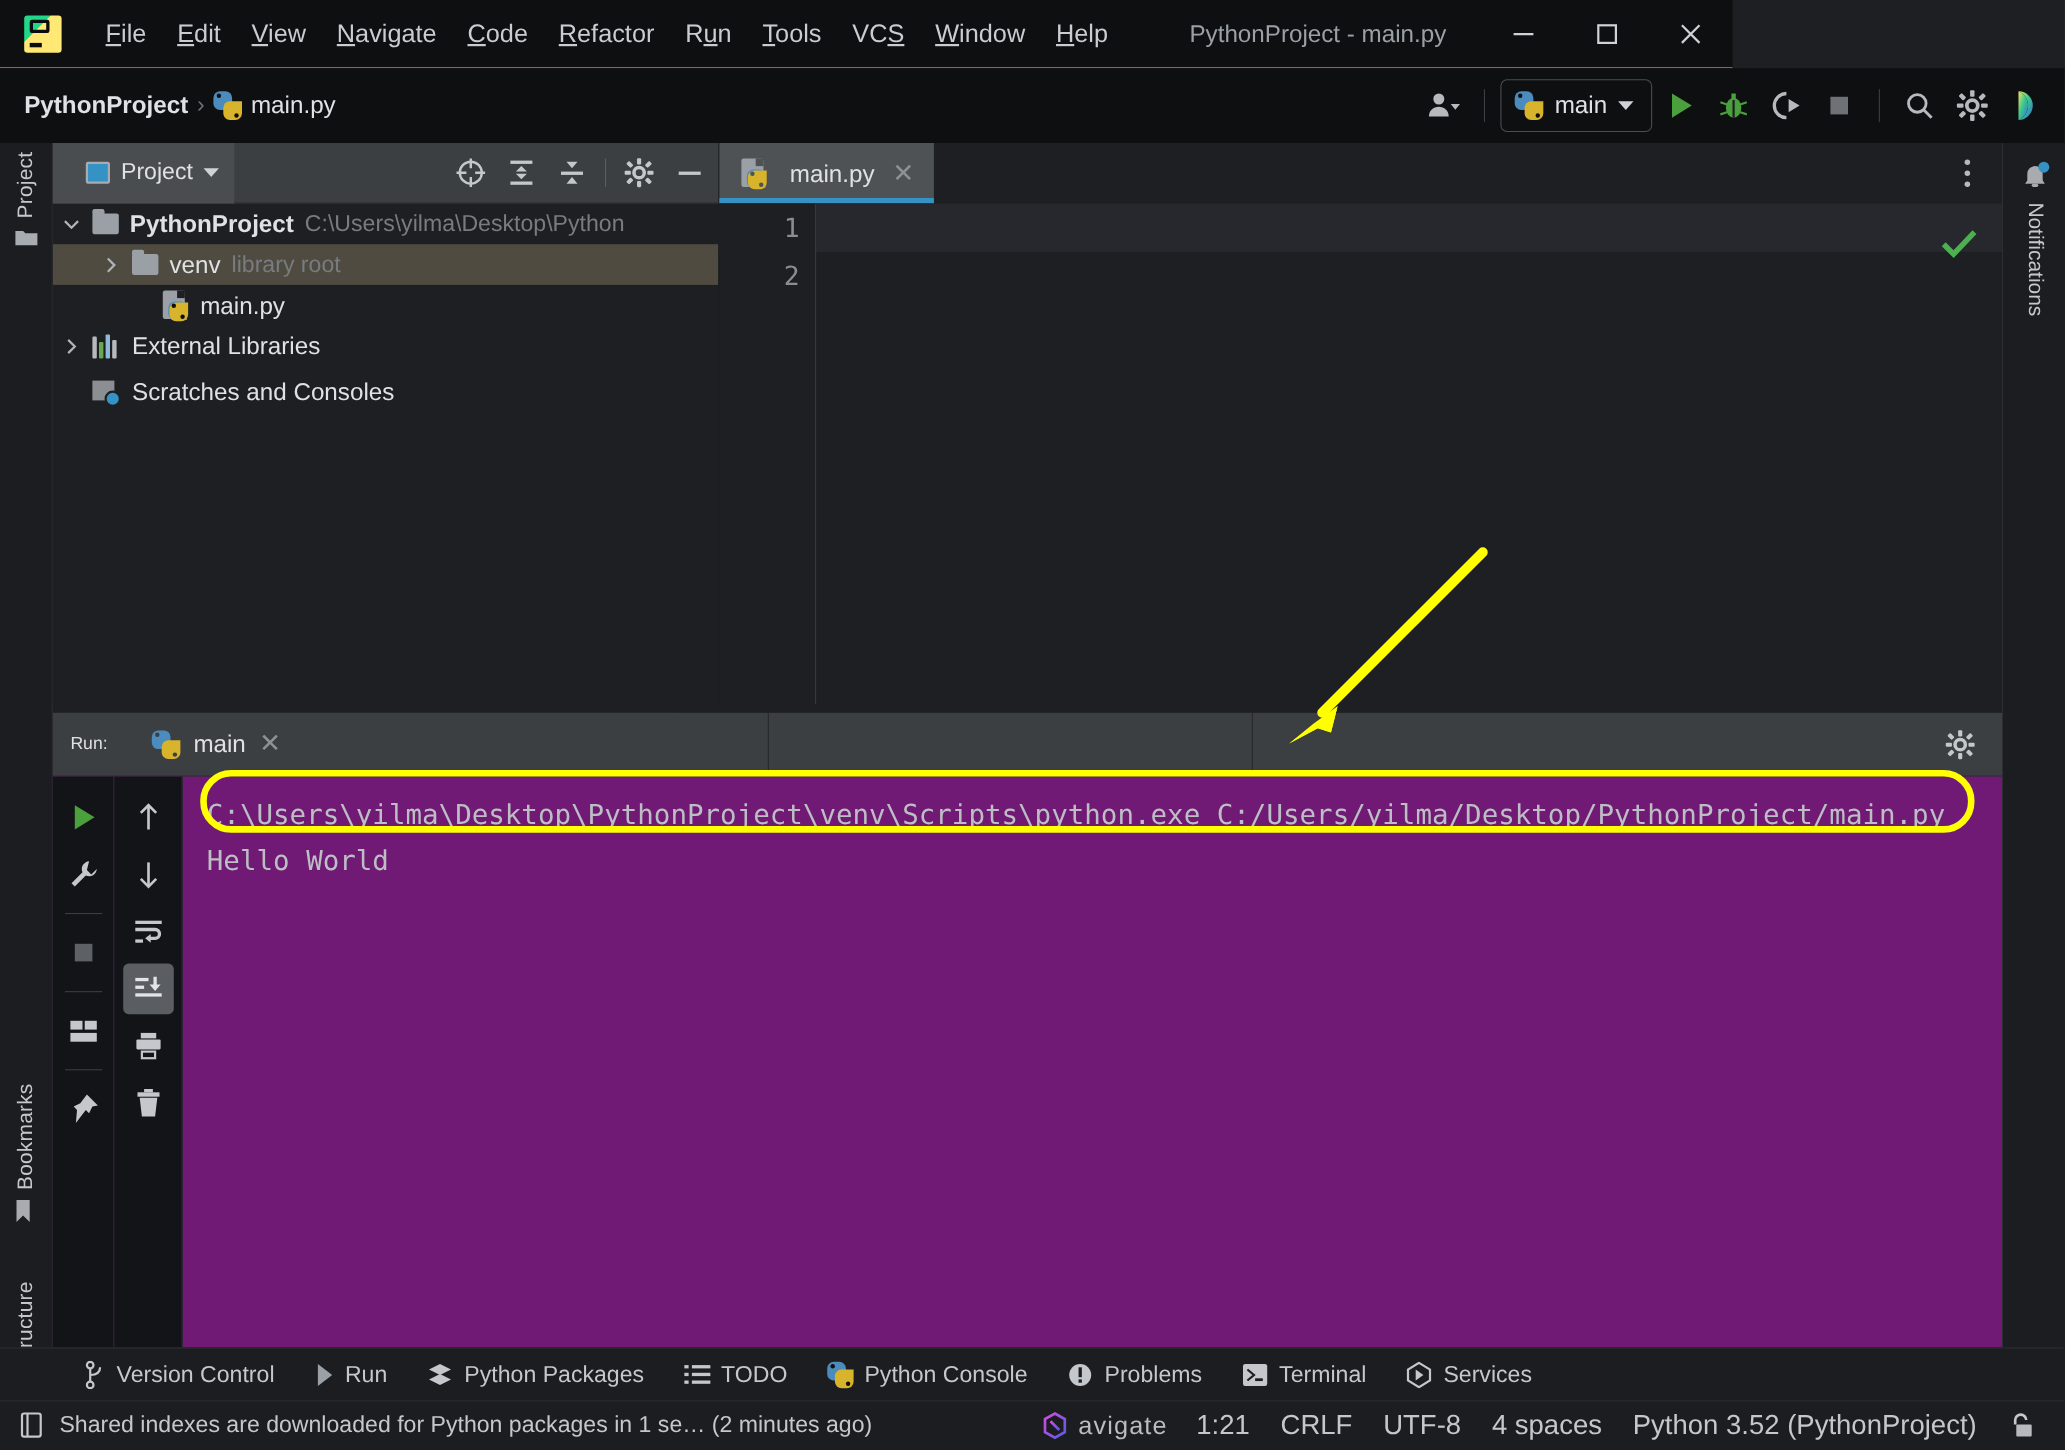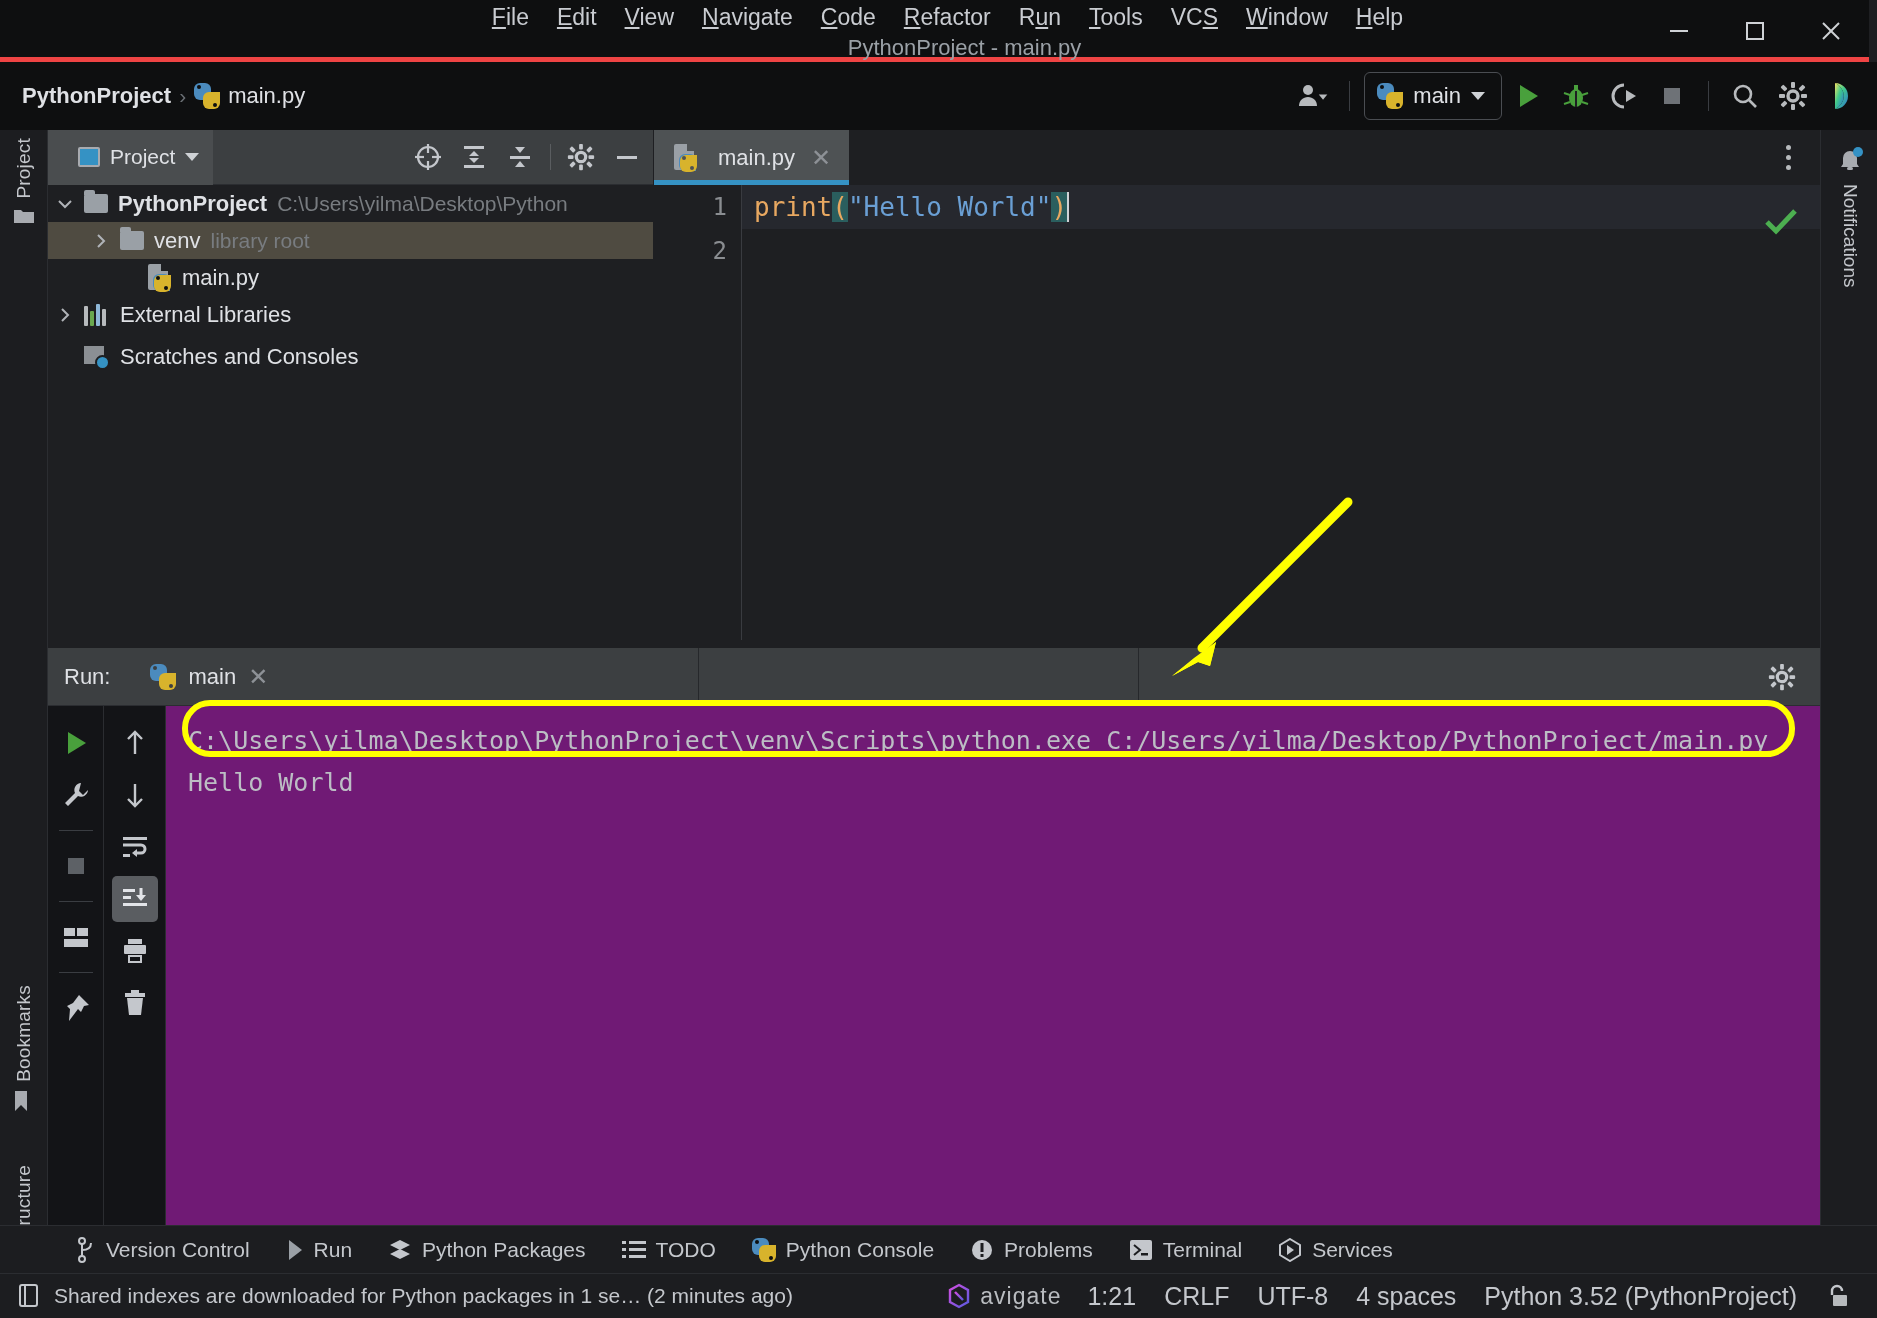--- a/index.html
+++ b/index.html
@@ -6,24 +6,23 @@
   html, body {
     width: 1877px; height: 1318px;
     background: #2b2b2b; overflow: hidden;
     font-family: "Liberation Sans", sans-serif;
     -webkit-font-smoothing: antialiased;
   }
   #app { position: relative; width: 1877px; height: 1318px; background: #1e1f22; }
 
   
   .titlebar {
-    position: absolute; left: 0; top: 0; width: 1869px; height: 62px;
+    position: absolute; left: 0; top: 0; width: 1575px; height: 62px;
     background: #0e0f10; display: flex; align-items: center;
-    border-bottom: 5px solid #ef4444;
-    flex-direction: column;
+    border-bottom: 1px solid #ef4444;
   }
   .pc-logo {
     width: 34px; height: 34px; margin-left: 22px; border-radius: 3px;
     background: linear-gradient(135deg,#21d789 0%, #21d789 35%, #ffe873 36%, #ffe873 100%);
     position: relative; overflow: hidden;
   }
   .pc-logo::after{
     content:""; position:absolute; left:5px; top:4px; width:18px; height:12px;
     border:3px solid #0b0c0d; border-radius:2px; box-sizing:border-box;
   }
@@ -149,21 +148,21 @@
   .cl-hl { position:absolute; left:0; top:0; width:1166px; height:44px; background:#26282e; }
   .tok-fn{ color:#e8a861; }
   .tok-paren{ color:#e8a861; background:#2a5e5e; }
   .tok-str{ color:#6a9fd4; }
   .caret-bar{ display:inline-block; width:2px; height:30px; background:#cfd2d6; vertical-align:middle; }
   .checkmark { position:absolute; right:22px; top:22px; }
 
   
   .runwin { position:absolute; left:48px; top:648px; width:1820px; height:577px; background:#1e1f22; }
   .runhead { height:58px; background:#3c3f41; display:flex; align-items:center; position:relative; border-bottom:1px solid #2b2d31;}
-  .runlabel{ color:#dfe1e5;font-size:22px; margin-left:16px; }
+  .runlabel{ color:#dfe1e5;font-size:16px; margin-left:16px; }
   .runtab{ display:flex;align-items:center;gap:12px;margin-left:40px;height:58px;}
   .runtab .tx{ color:#dfe1e5;font-size:22px;}
   .runtab .x{ color:#8d9196;font-size:24px;}
   .rh-vline{ position:absolute; width:1px; height:58px; background:#26282b; top:0;}
   .runhead-actions{ position:absolute; right:10px; display:flex; align-items:center; gap:10px;}
 
   .runbody { position:absolute; left:0; top:58px; width:1820px; height:519px; background:#701a75; display:flex; }
   .runtools { width:56px; background:#131417; display:flex; flex-direction:column; align-items:center; padding-top:14px; gap:6px;
               border-right:1px solid #2b2d31;}
   .runtools2 { width:62px; background:#131417; display:flex; flex-direction:column; align-items:center; padding-top:14px; gap:6px;
@@ -510,23 +509,20 @@
           <b></b>
           <b></b>
         </div>
     </div>
 
     <div class="codearea">
       <div class="cl-hl"></div>
       <div class="gutter">
         <div class="lineno" style="line-height:44px;">1</div>
         <div class="lineno" style="line-height:44px;">2</div>
-      </div>
-      <div class="codeline" style="top:0;">
-        <span class="tok-fn">print</span><span class="tok-paren">(</span><span class="tok-str">"Hello World"</span><span class="tok-paren">)</span><span class="caret-bar"></span>
       </div>
       <div class="codeline" style="top:44px;">
         <span></span>
       </div>
       <div class="checkmark">
         <svg width="34" height="30" viewBox="0 0 34 30">
             <path d="M3 15 L12 24 L31 4" fill="none" stroke="#4caf50" stroke-width="5"></path>
           </svg>
       </div>
     </div>

